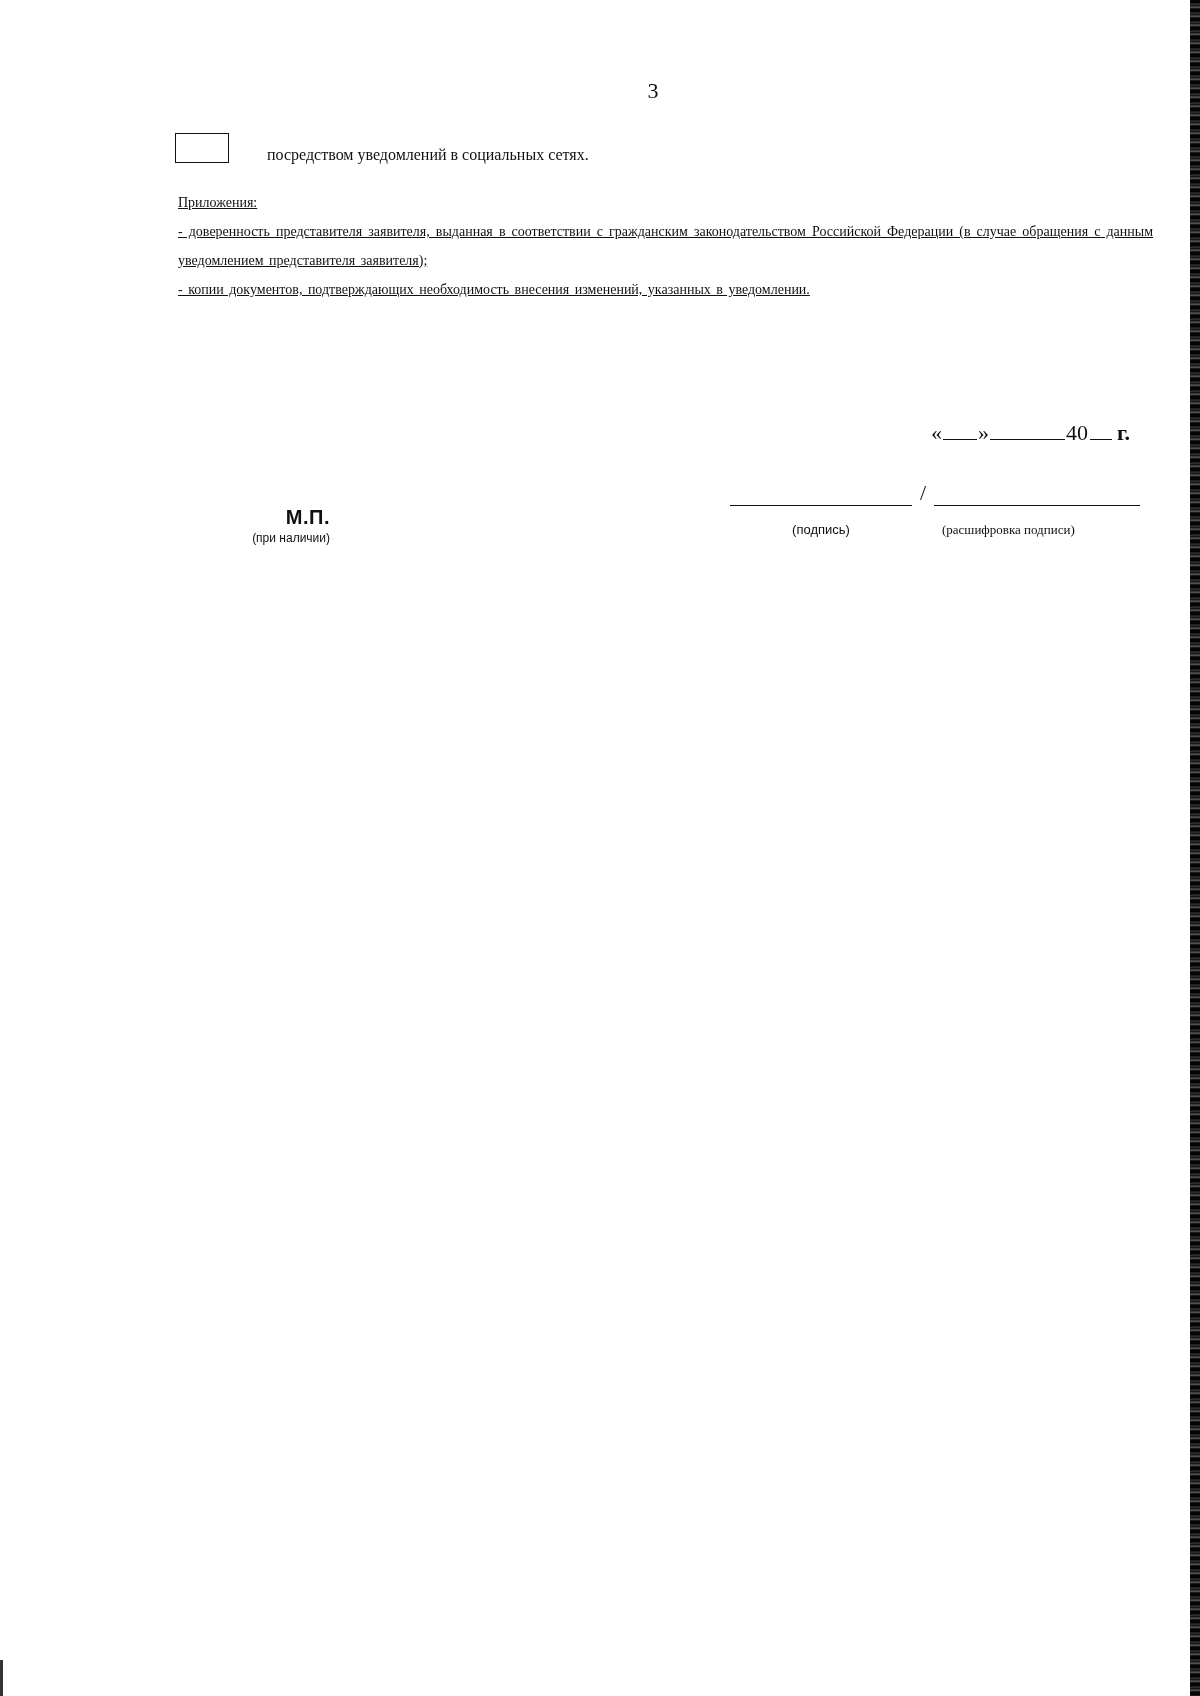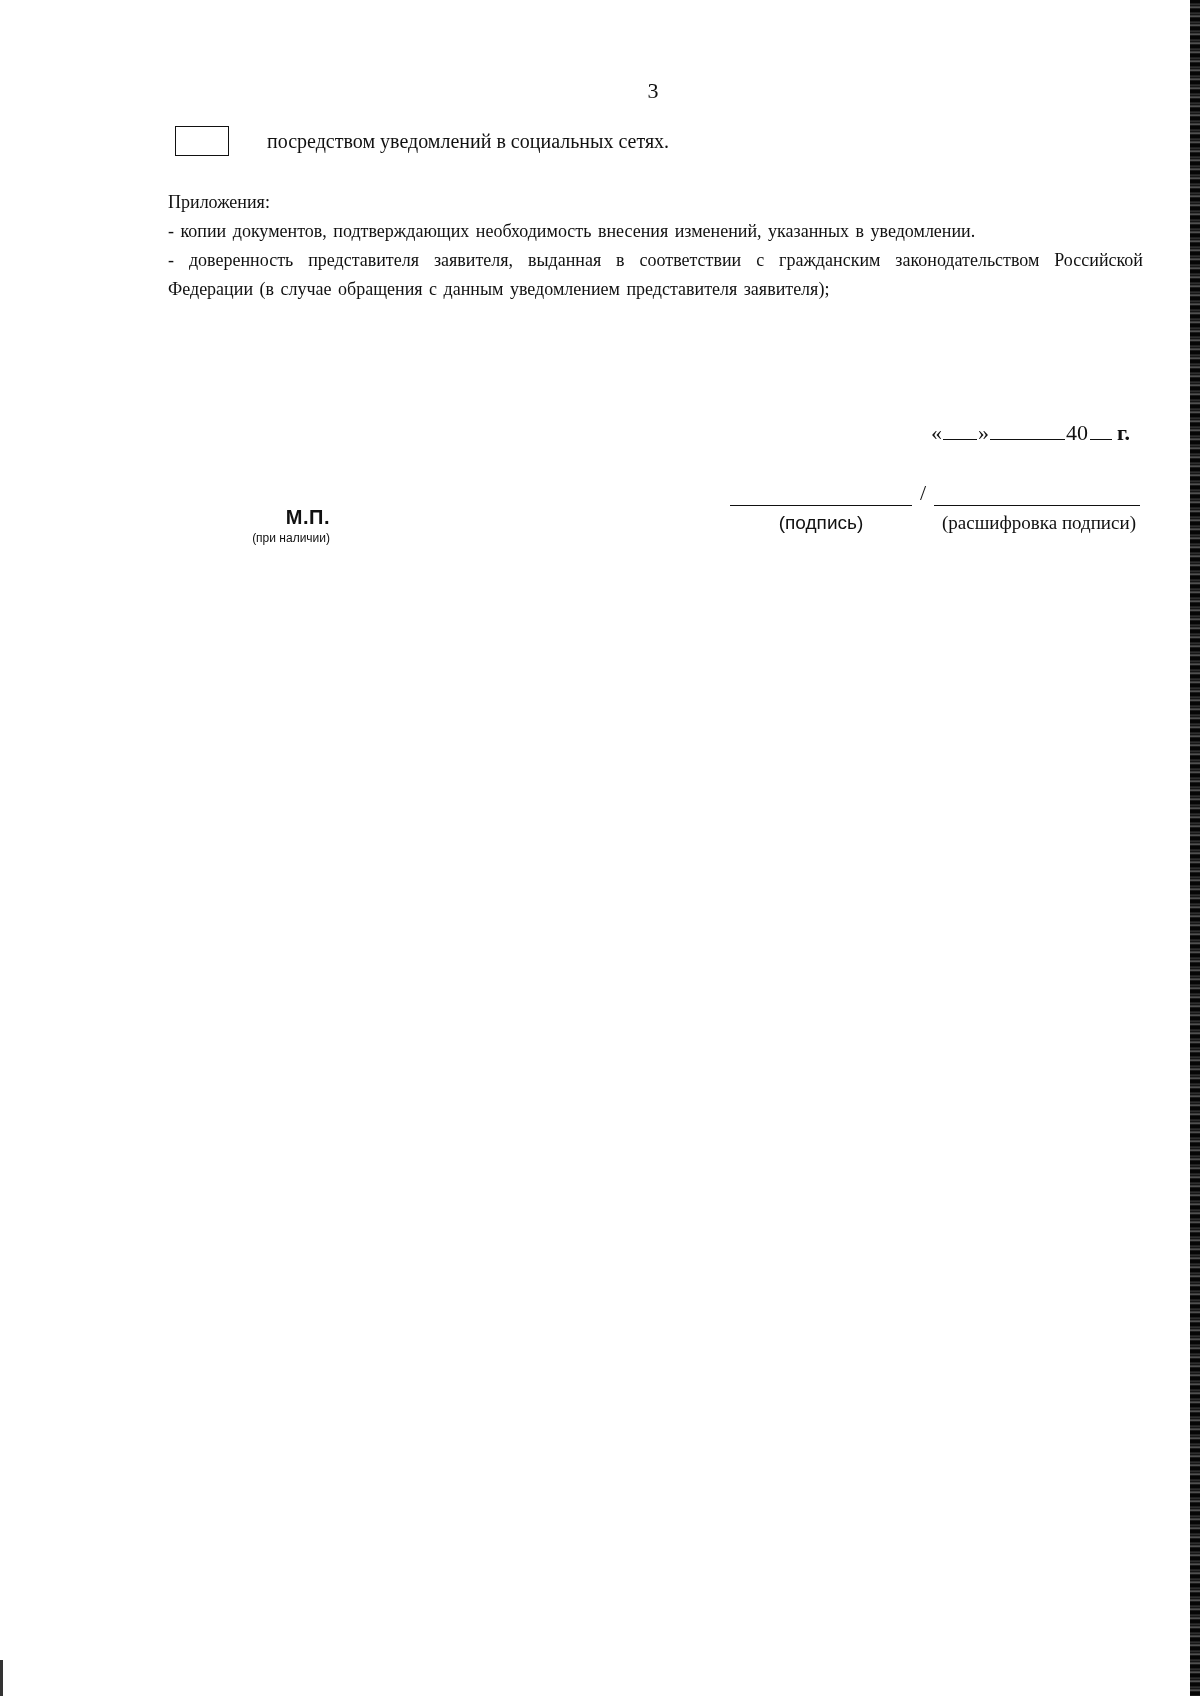--- a/index.html
+++ b/index.html
@@ -56,30 +56,32 @@
     }
     .checkbox {
       width: 54px;
       height: 30px;
       border: 1.5px solid #111;
       box-sizing: border-box;
       background: #fff;
     }
     .option-label {
       margin-left: 38px;
-      font-size: 20px;
+      font-size: 16px;
       line-height: 30px;
+      margin-top: 14px;
     }
     .attachments {
       position: absolute;
-      left: 168px;
+      left: 178px;
       top: 188px;
       width: 975px;
-      font-size: 18px;
+      font-size: 14px;
       line-height: 29px;
+      text-decoration: underline;
     }
     .attachments-title {
       margin: 0;
     }
     .attachment-item {
       margin: 0;
       text-align: justify;
       text-align-last: left;
       word-spacing: 2px;
     }
@@ -120,22 +122,22 @@
     .sig-line.decode { width: 206px; }
     .sig-slash {
       font-size: 22px;
       width: 22px;
       text-align: center;
       line-height: 26px;
     }
     .sig-captions {
       display: flex;
       font-family: "Liberation Sans", "DejaVu Sans", sans-serif;
-      font-size: 19px;
-      margin-top: 6px;
+      font-size: 13px;
+      margin-top: 16px;
     }
     .sig-caption.signature { width: 182px; text-align: center; margin-left: -20px; padding-left: 20px; }
     .sig-caption.decode { margin-left: 30px; font-family: Liberation Serif, serif; }
     .stamp-block {
       position: absolute;
       left: 190px;
       top: 506px;
       width: 140px;
       text-align: right;
     }
@@ -158,22 +160,22 @@
 
   <div class="page-number">3</div>
 
   <div class="option-row">
     <div class="checkbox"></div>
     <span class="option-label">посредством уведомлений в социальных сетях.</span>
   </div>
 
   <div class="attachments">
     <p class="attachments-title">Приложения:</p>
+    <p class="attachment-item">- доверенность представителя заявителя, выданная в соответствии с гражданским законодательством Российской Федерации (в случае обращения с данным уведомлением представителя заявителя);</p>
     <p class="attachment-item">- копии документов, подтверждающих необходимость внесения изменений, указанных в уведомлении.</p>
-    <p class="attachment-item">- доверенность представителя заявителя, выданная в соответствии с гражданским законодательством Российской Федерации (в случае обращения с данным уведомлением представителя заявителя);</p>
   </div>
 
   <div class="date-line">
     <span>«</span>
     <span class="blank day"></span>
     <span>»</span>
     <span class="blank month"></span>
     <span>40</span>
     <span class="blank year"></span>
     <span class="year-suffix">г.</span>

